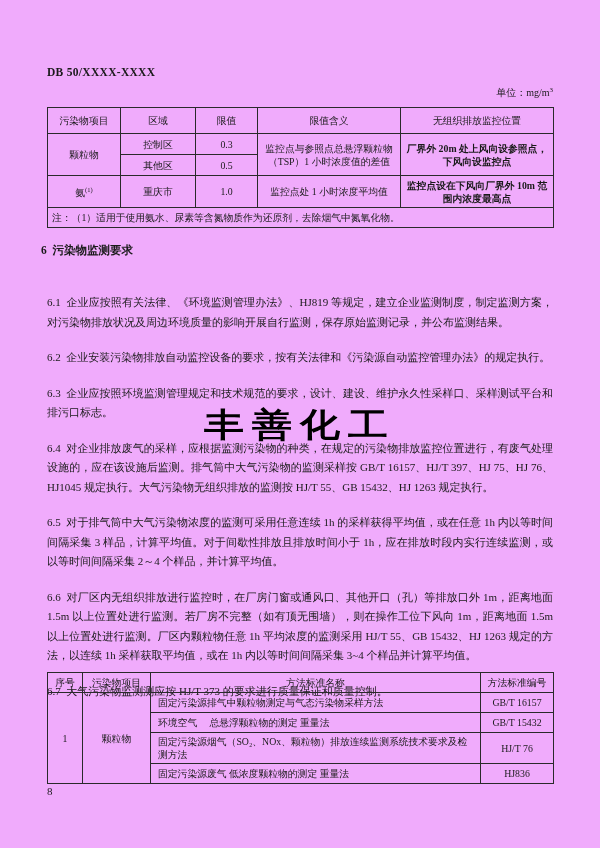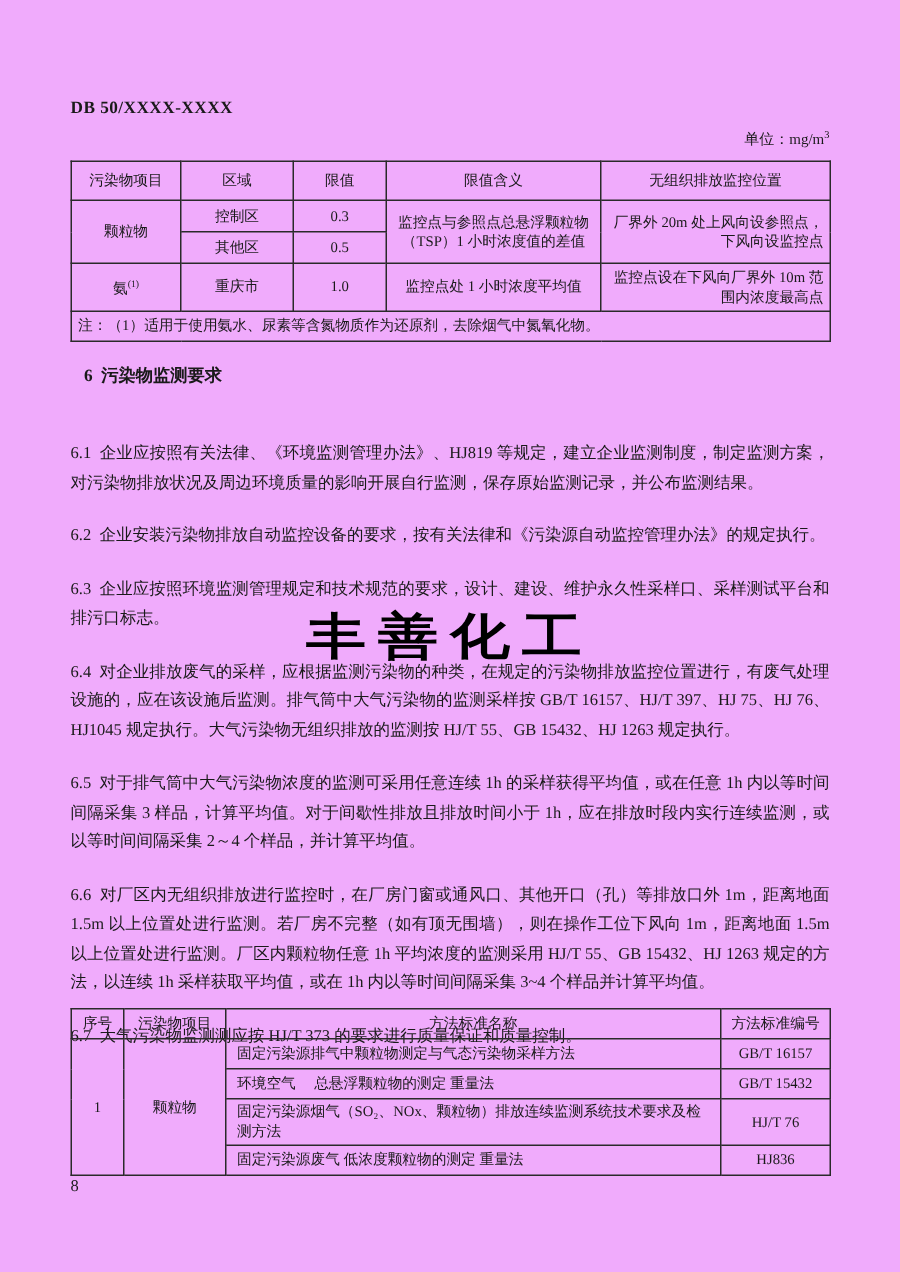--- a/index.html
+++ b/index.html
@@ -26,26 +26,26 @@
   td, th {
     border:1px solid #2a2a2a;
     font-size:9.8px; font-weight:normal;
     text-align:center; vertical-align:middle;
     padding:2px 4px; line-height:13px;
   }
   .limits-table { position:absolute; left:47px; top:107px; }
   .limits-table .h-row td { height:26px; }
   .limits-table .r-small td { height:21px; }
   .limits-table .r-ammonia td { height:32px; }
-  .limits-table td.left { text-align:right; }
+  .limits-table td.left { text-align:center;font-weight:bold; }
   .limits-table td.note-cell { height:20px; text-align:left; }
   td sup { font-size:6.5px; }
 
   .sec-heading {
-    position:absolute; left:56px; top:243px;
+    position:absolute; left:41px; top:243px;
     font-size:11.5px; font-weight:bold;
   }
   .paras {
     position:absolute; left:47px; top:277px; width:506px;
   }
   .paras p {
     font-size:11px; line-height:19.5px;
     text-align:justify; text-justify:inter-ideograph;
     margin-bottom:2px;
     margin-top:16px;

